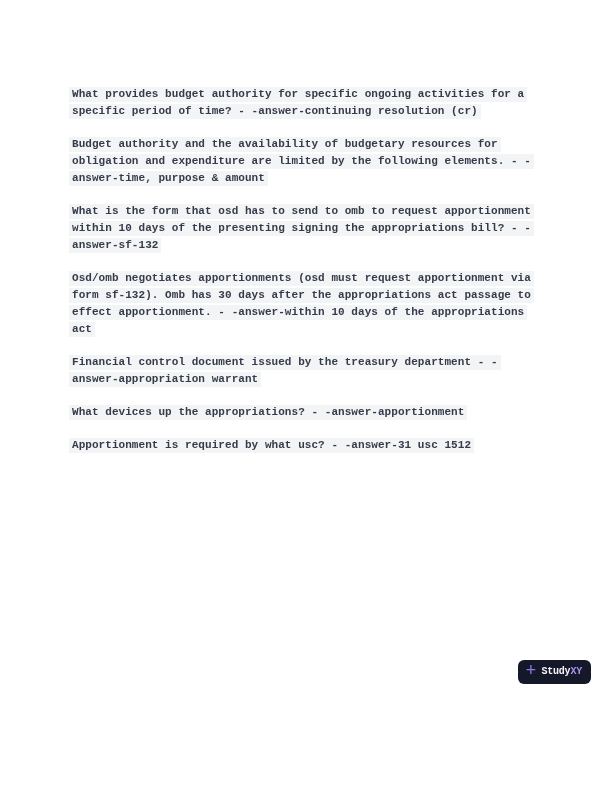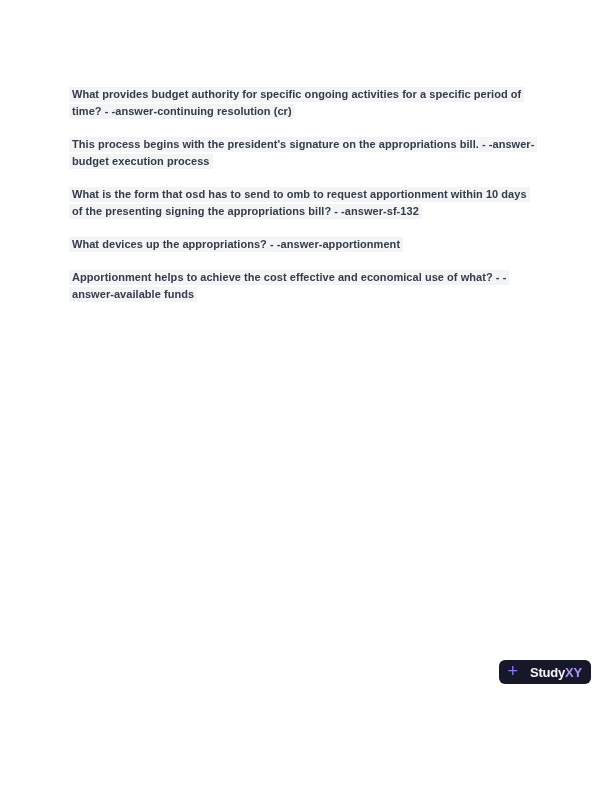--- a/index.html
+++ b/index.html
@@ -16,20 +16,21 @@
   body{
     background:var(--page-bg);
     font-family:"Liberation Sans", sans-serif;
     position:relative;
     overflow:hidden;
   }
   .page{
     width:612px;height:704px;
     position:relative;
     background:var(--page-bg);
+    font-family:Liberation Mono, monospace;
   }
   .content{
     position:absolute;
     top:86px;
     left:72px;
     width:466px;
   }
   .qa{
     margin:0 0 16px 0;
     font-size:11px;
@@ -61,52 +62,53 @@
   .plus{
     color:var(--plus);
     font-size:18px;
     font-weight:400;
     line-height:1;
     margin-right:5px;
     position:relative;
     top:-1px;
   }
   .brand{
-    font-size:13px;
+    font-size:10px;
     font-weight:700;
     letter-spacing:-0.2px;
     line-height:1;
-    margin-left:7px;
   }
   .brand-primary{color:var(--brand-white);}
   .brand-accent{color:var(--brand-accent);}
 </style>
 </head>
 <body>
 
 <div class="page">
 
   <div class="content">
 
       <p class="qa"><mark class="hl">What provides budget authority for specific ongoing activities for a specific period of time? - -answer-continuing resolution (cr)</mark></p>
 
+      <p class="qa"><mark class="hl">Budget authority and the availability of budgetary resources for obligation and expenditure are limited by the following elements. - -answer-time, purpose &amp; amount</mark></p>
 
 
 
-      <p class="qa"><mark class="hl">This process begins with the president's signature on the appropriations bill. - -answer-budget execution process</mark></p>
 
       <p class="qa"><mark class="hl">What is the form that osd has to send to omb to request apportionment within 10 days of the presenting signing the appropriations bill? - -answer-sf-132</mark></p>
 
 
+      <p class="qa"><mark class="hl">Osd/omb negotiates apportionments (osd must request apportionment via form sf-132). Omb has 30 days after the appropriations act passage to effect apportionment. - -answer-within 10 days of the appropriations act</mark></p>
 
+      <p class="qa"><mark class="hl">Financial control document issued by the treasury department - -answer-appropriation warrant</mark></p>
 
       <p class="qa"><mark class="hl">What devices up the appropriations? - -answer-apportionment</mark></p>
 
+      <p class="qa"><mark class="hl">Apportionment is required by what usc? - -answer-31 usc 1512</mark></p>
 
-      <p class="qa"><mark class="hl">Apportionment helps to achieve the cost effective and economical use of what? - -answer-available funds</mark></p>
     </div>
 
   <div class="badge">
     <span class="plus">+</span>
     <span class="brand"><span class="brand-primary">Study</span><span class="brand-accent">XY</span></span>
   </div>
 
 </div>
 
 </body></html>

